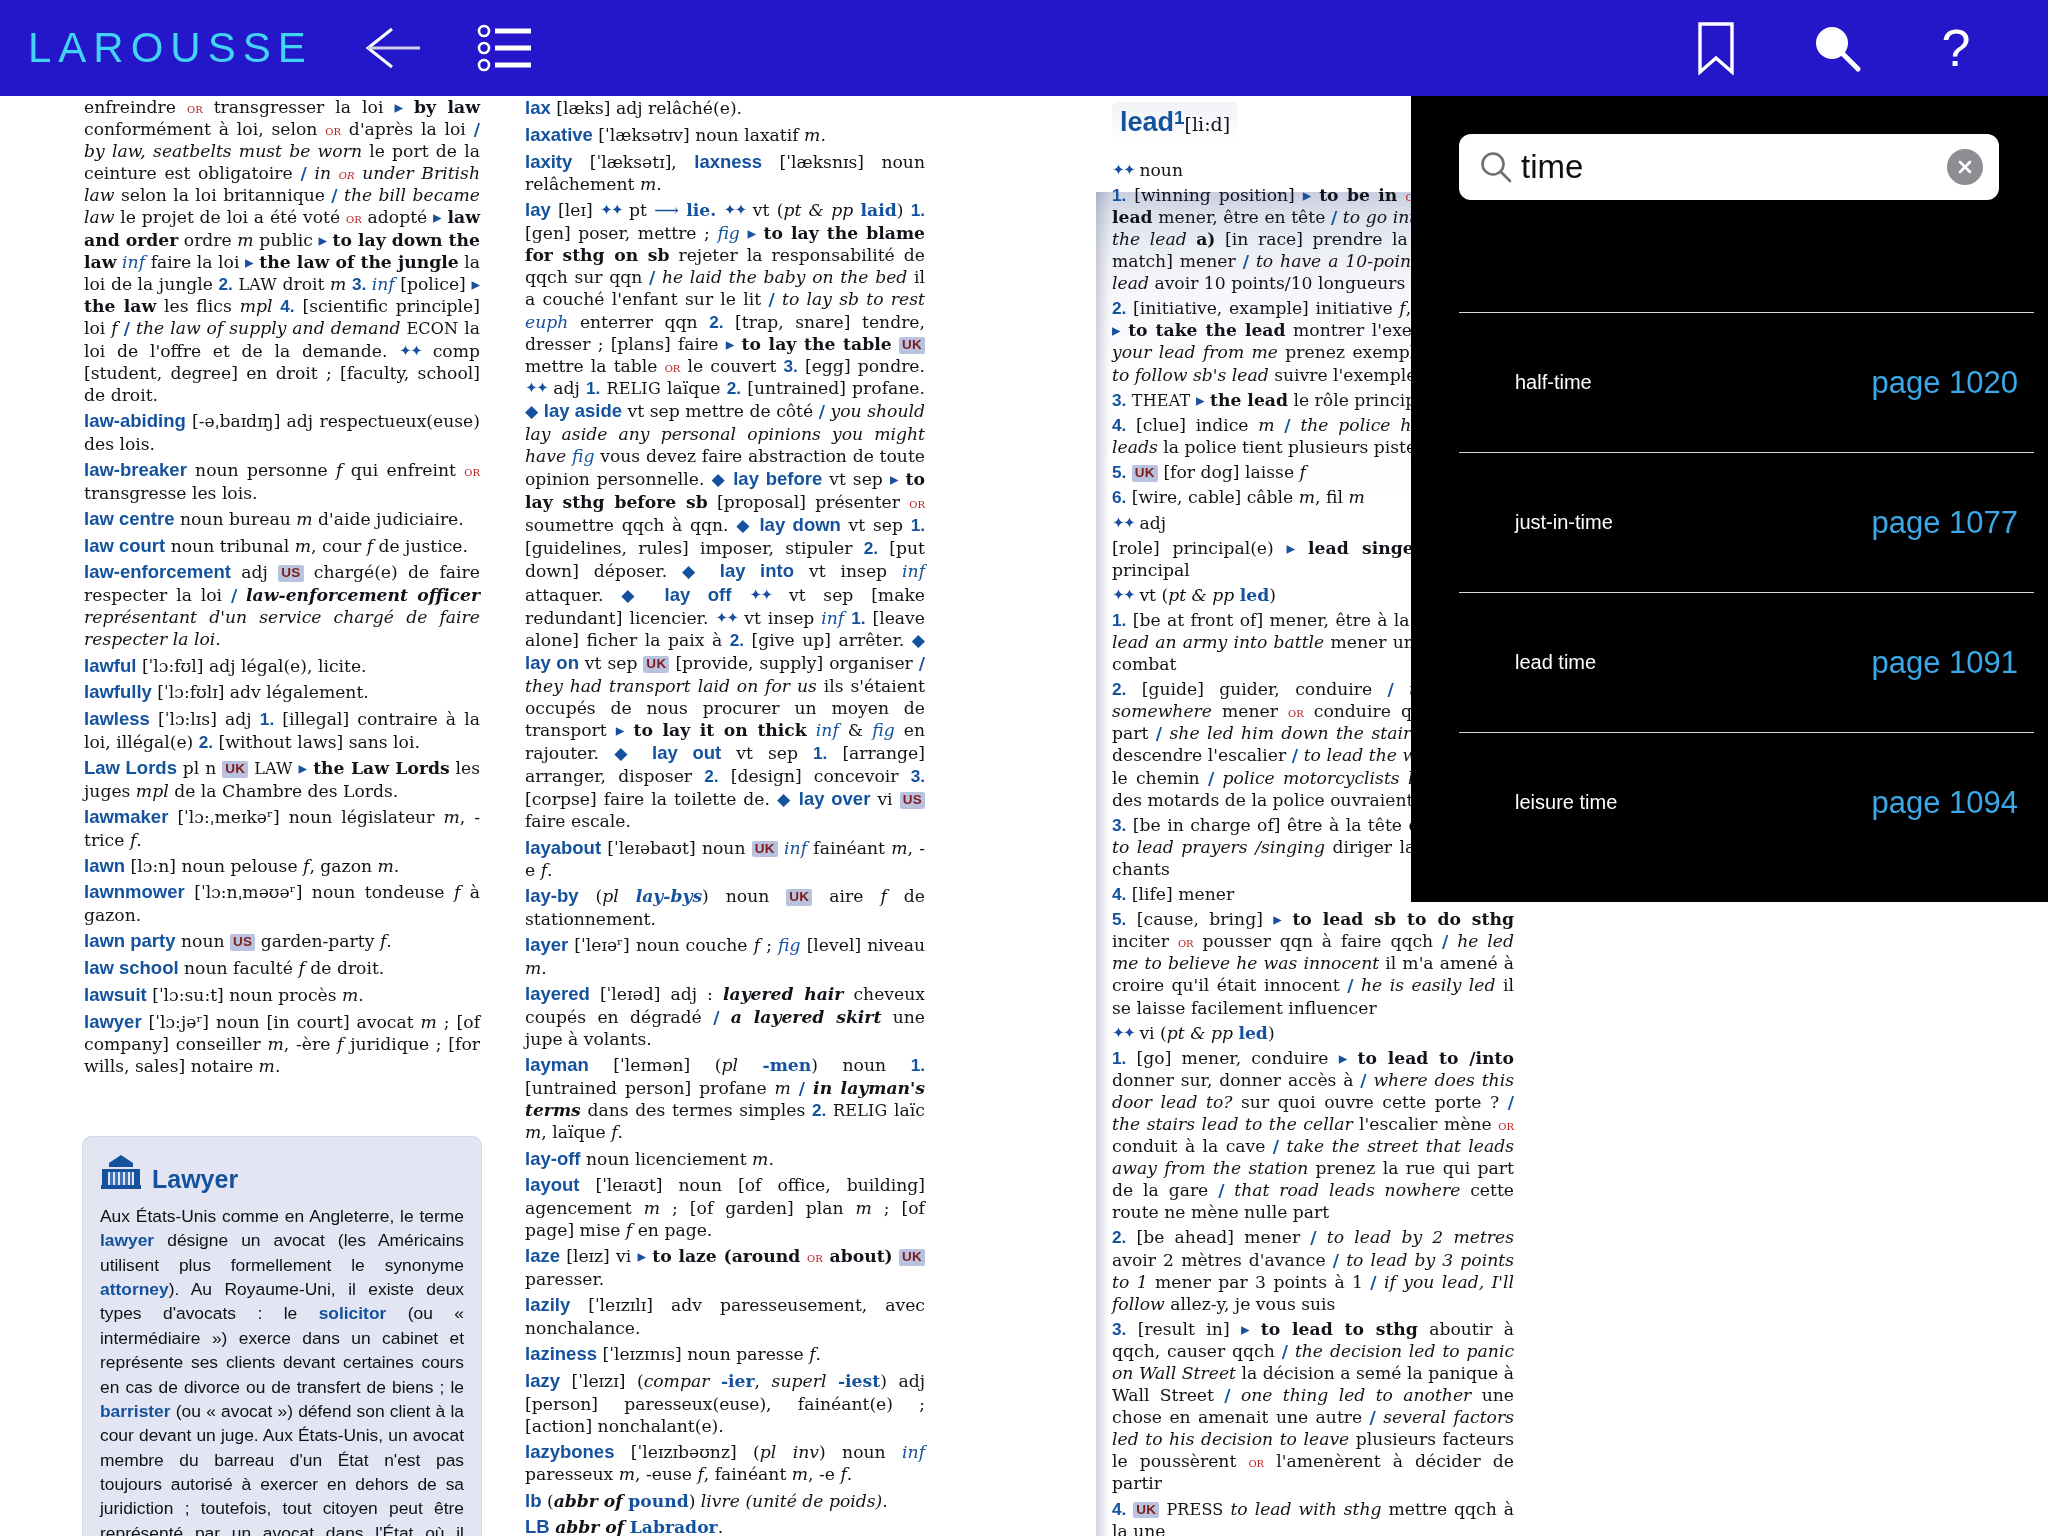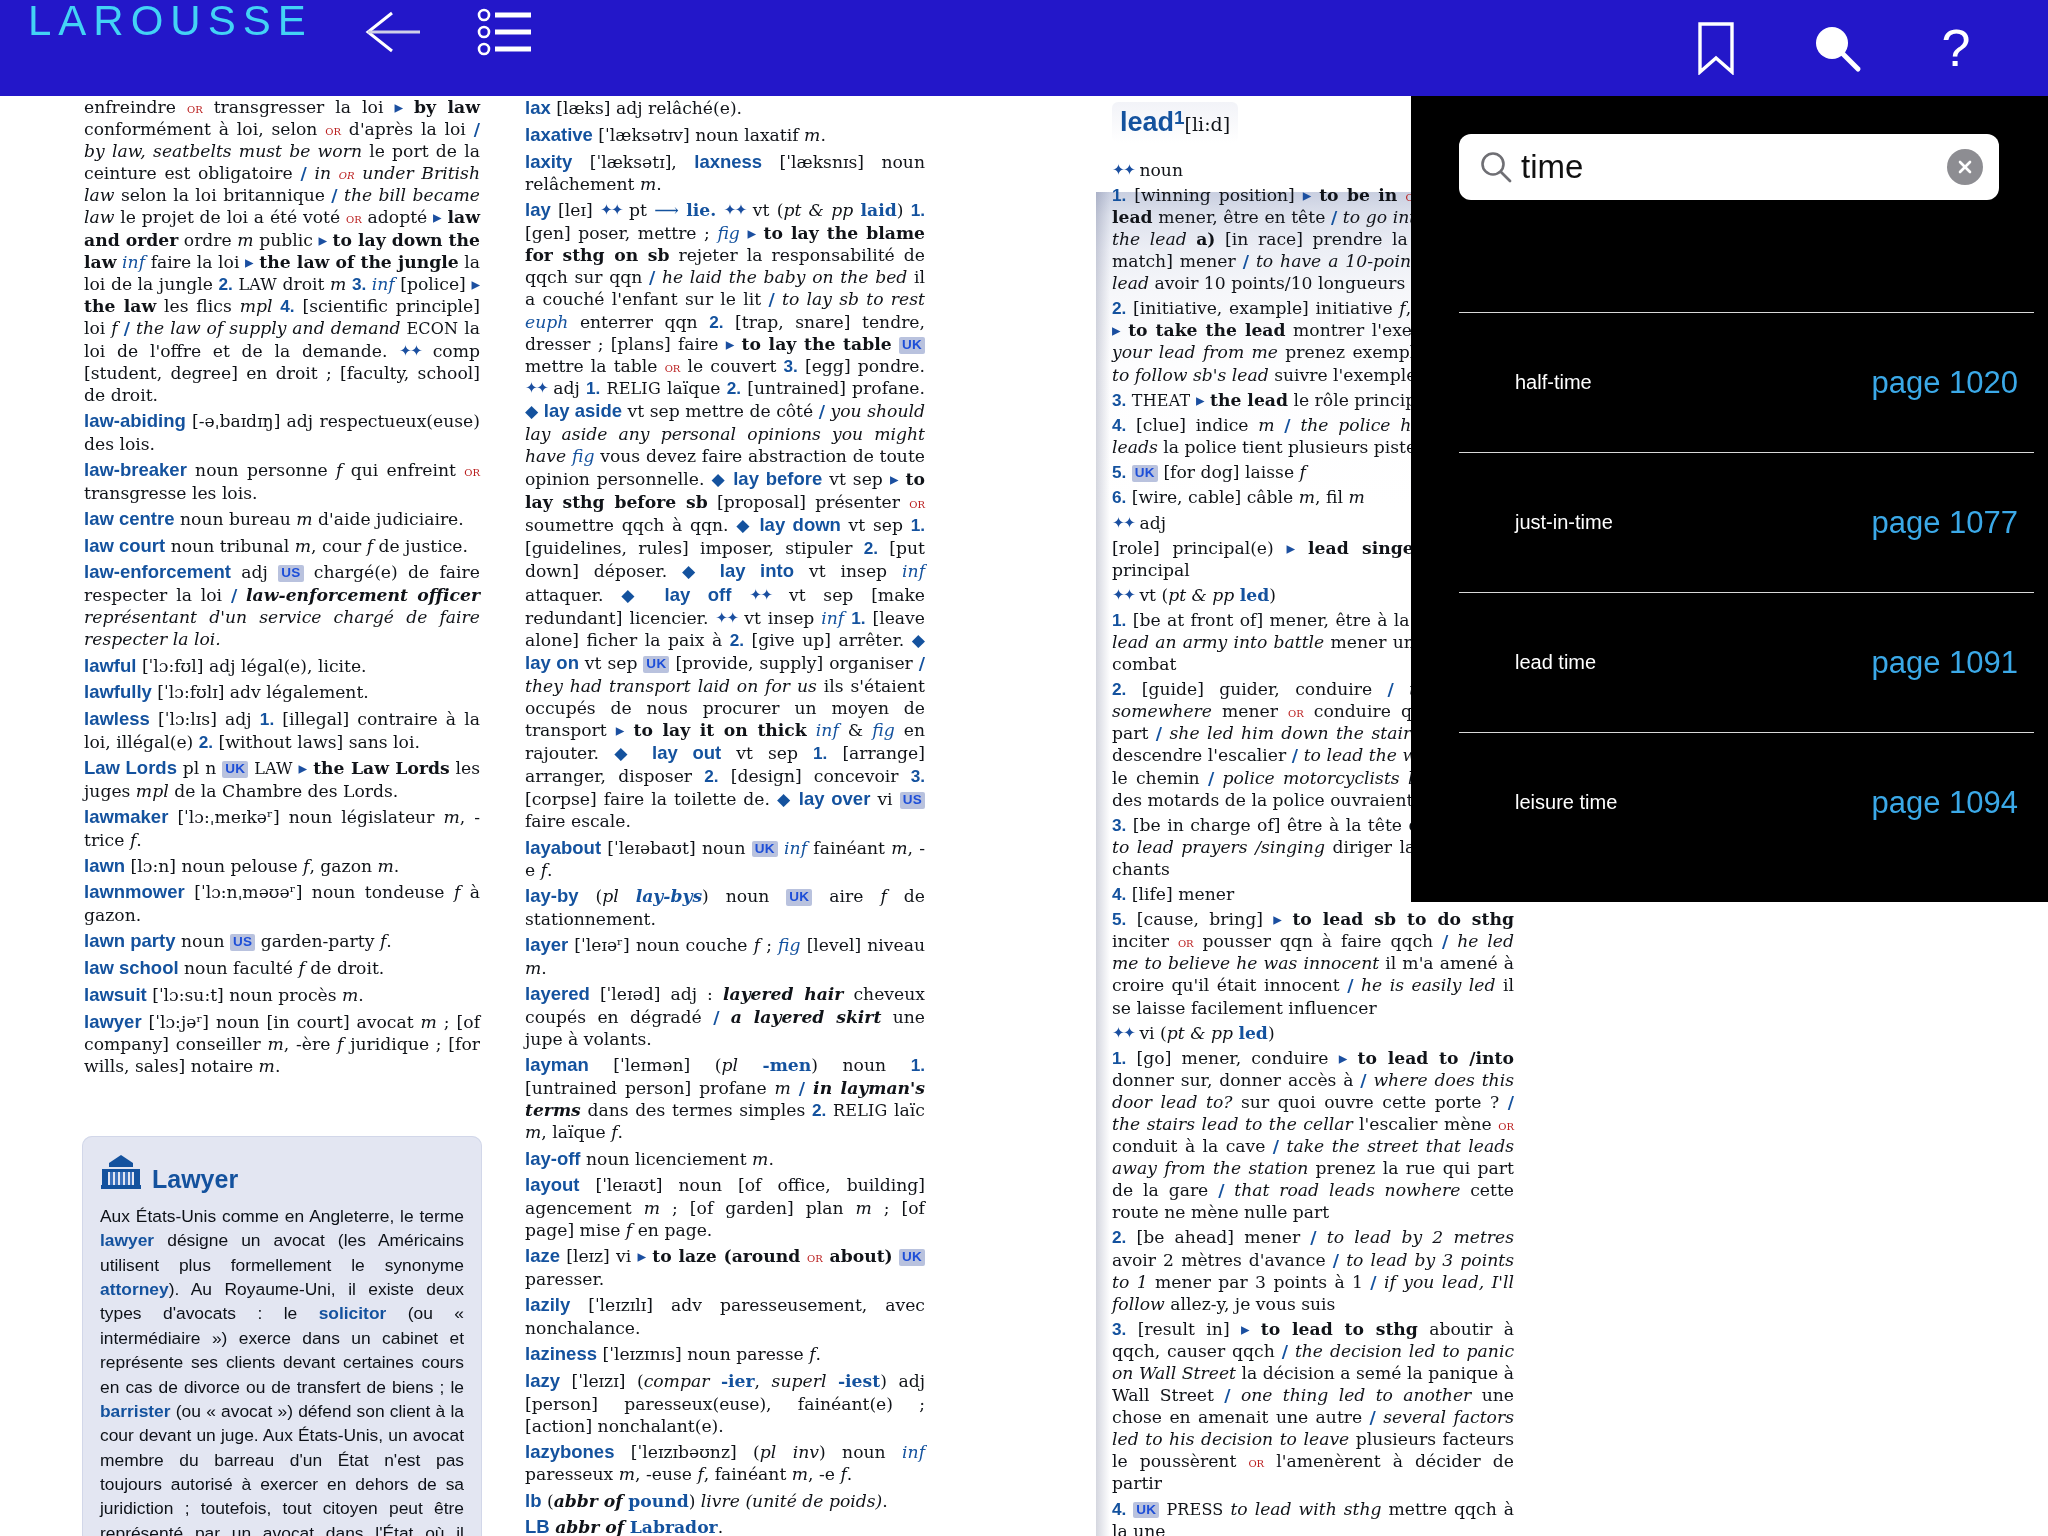--- a/index.html
+++ b/index.html
@@ -8,21 +8,21 @@
     font-family: "Liberation Sans", sans-serif;
     background:#ffffff;
     overflow:hidden;
     position:relative;
   }
 
   
   #topbar{
     position:absolute; left:0; top:0; width:2048px; height:96px;
     background:#2317c9;
-    display:flex; 
+    display:flex; align-items:center;
     z-index:40;
   }
   #brand{
     color:#43d3f5; font-size:42px; letter-spacing:7px; font-weight:300;
     margin-left:28px; line-height:1;
   }
   .tb-icon{ display:flex; align-items:center; justify-content:center; }
   #backBtn{ margin-left:48px; width:64px; height:64px; }
   #tocBtn{ margin-left:48px; width:64px; height:64px; }
   #tb-right{ margin-left:auto; display:flex; align-items:center; padding-right:56px; }
@@ -71,21 +71,21 @@
   .hw{ color:#14529e; font-weight:bold; font-family:"Liberation Sans", sans-serif; font-size:18.5px; }
   .hw2{ color:#14529e; font-weight:bold; font-family:"DejaVu Serif", serif; }
   .bl{ color:#14529e; }
   .num{ color:#14529e; font-weight:bold; font-family:"Liberation Sans", sans-serif; }
   .sc{ font-variant:small-caps; font-size:0.93em; letter-spacing:.2px;}
   .or{ color:#b91c1c; font-variant:small-caps; font-weight:400; font-size:.85em;}
   .it{ font-style:italic; }
   .bd{ font-weight:bold; }
   .ph{ font-family:"DejaVu Serif", serif; }
   .tag{
-    display:inline-block; background:#b9c2de; color:#1d4ed8; font-weight:bold;
+    display:inline-block; background:#b9c2de; color:#7f1d1d; font-weight:bold;
     font-family:"Liberation Sans", sans-serif; font-size:13.5px; line-height:1.25;
     padding:0 3px; border-radius:2px; vertical-align:1px; letter-spacing:.3px;
   }
   .di{ color:#1b4fa0; font-size:.9em; letter-spacing:-2px; vertical-align:1px;}
   .tri{ color:#1b4fa0; }
   .hl{ background:#f7f23c; }
   .entry{ margin-bottom:2px; text-indent:0; }
   .entry + .entry { margin-top:3px; }
 
   

